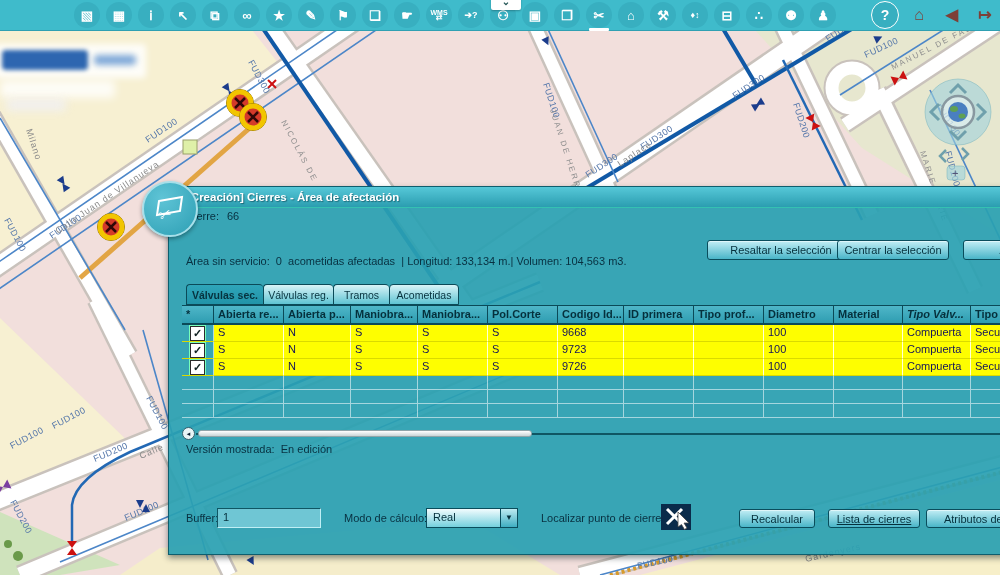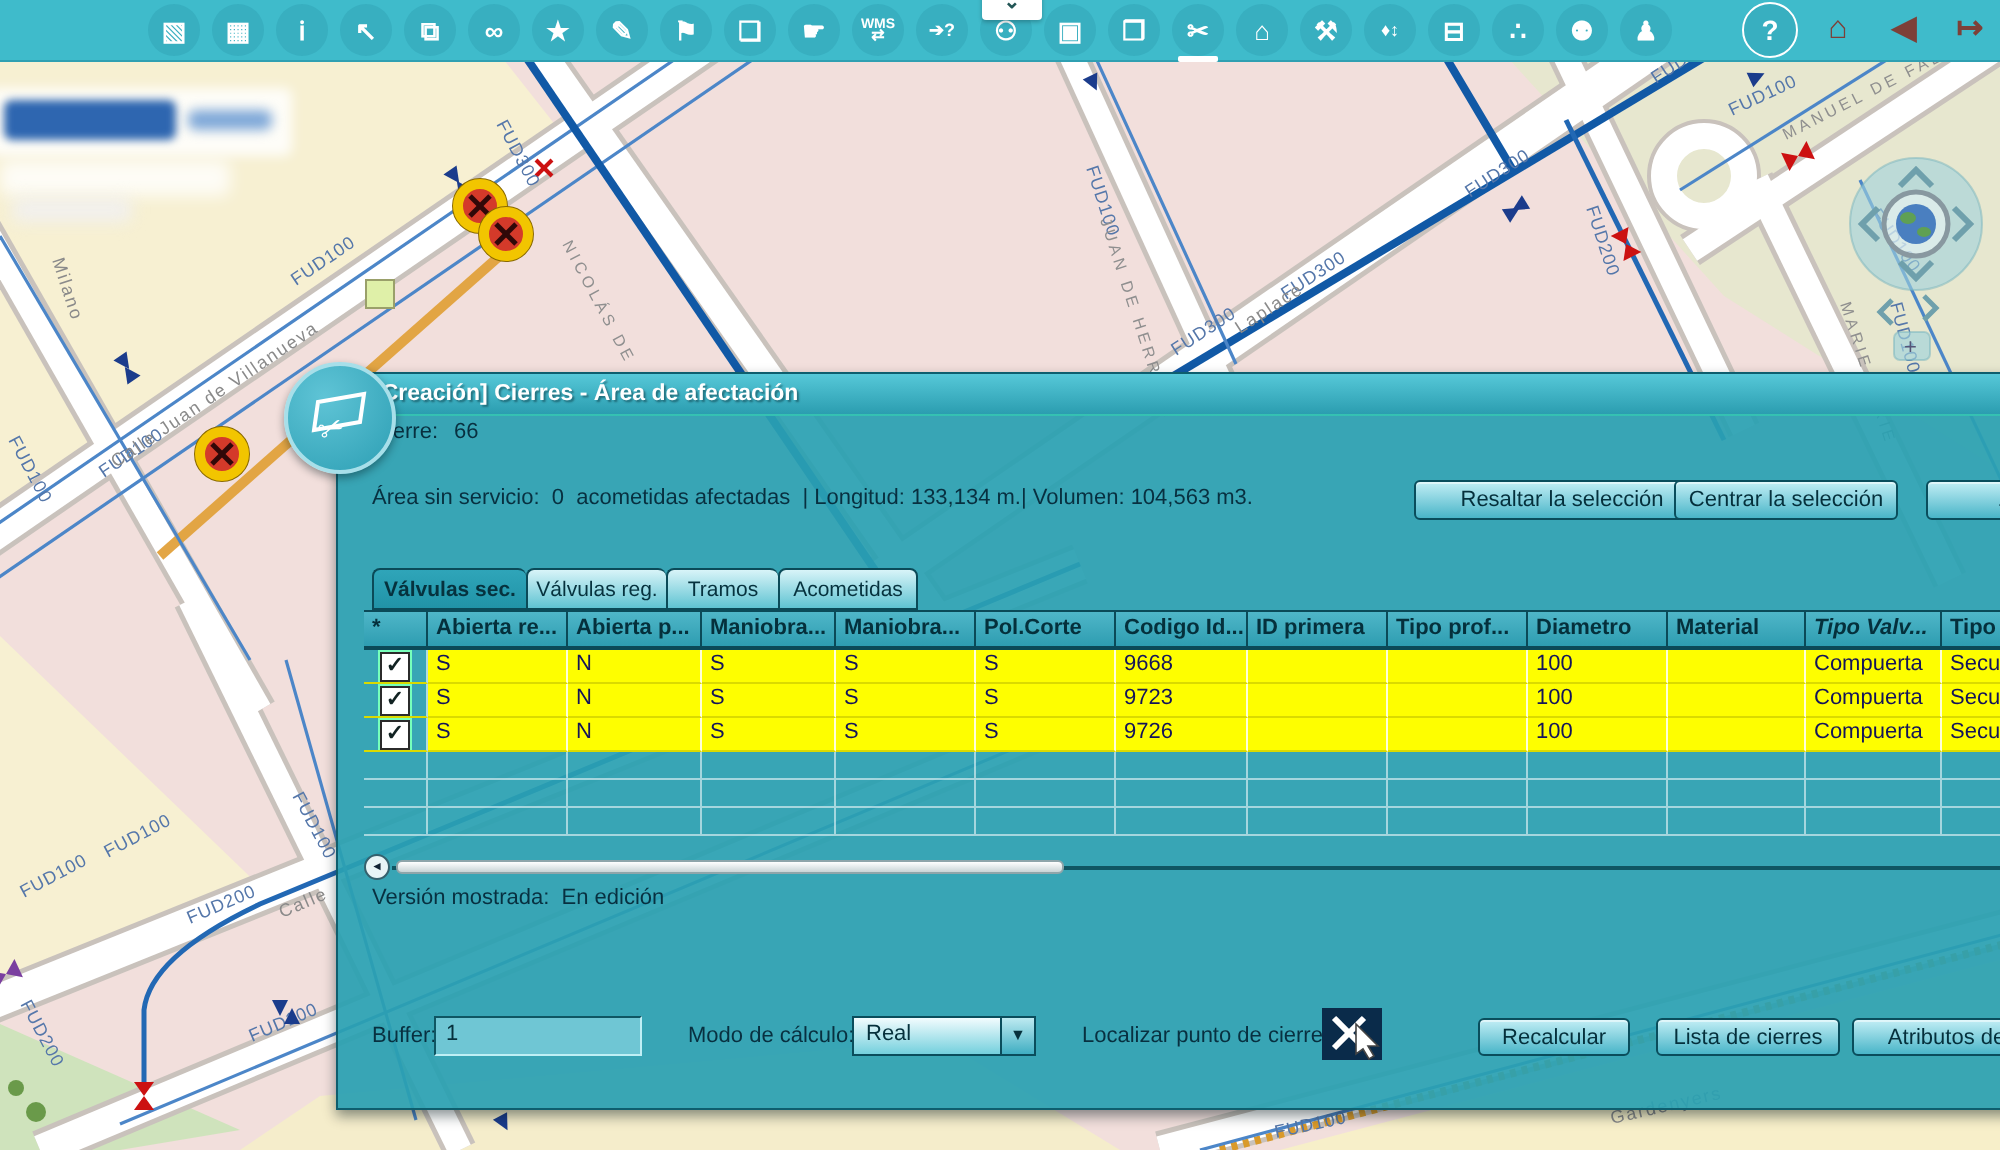--- a/index.html
+++ b/index.html
@@ -357,21 +357,21 @@
     <div class="dlg-icon">
       <svg width="32" height="30" viewBox="0 0 32 30">
         <path d="M5,7 L28,3 L26,17 L3,21 Z" fill="none" stroke="#fff" stroke-width="2"></path>
         <text x="5" y="26" font-size="15" fill="#fff" transform="rotate(-22 10 20)">✂</text>
       </svg>
     </div>
     <div class="dlg-title">[Creación] Cierres - Área de afectación</div>
 
     <span class="lbl" style="left:17px;top:23px;">Cierre:</span>
     <span class="lbl" style="left:58px;top:23px;">66</span>
-    <span class="lbl" style="left:17px;top:56px;">Área sin servicio:  0  acometidas afectadas  | Longitud: 133,134 m.| Volumen: 104,563 m3.</span>
+    <span class="lbl" style="left:17px;top:68px;">Área sin servicio:  0  acometidas afectadas  | Longitud: 133,134 m.| Volumen: 104,563 m3.</span>
 
     <div class="btn" style="left:538px;top:53px;width:148px;">Resaltar la selección</div>
     <div class="btn" style="left:668px;top:53px;width:112px;">Centrar la selección</div>
     <div class="btn" style="left:794px;top:53px;width:110px;">Zoom...</div>
 
     <div class="tabs">
         <div class="tab active" style="width: 77px;">Válvulas sec.</div>
         <div class="tab" style="width: 70px;">Válvulas reg.</div>
         <div class="tab" style="width: 56px;">Tramos</div>
         <div class="tab" style="width: 70px;">Acometidas</div>
@@ -511,16 +511,16 @@
     <div class="locbtn" style="left:492px;top:317px;">
       <svg width="30" height="26" viewBox="0 0 30 26">
         <rect x="0" y="0" width="30" height="26" fill="#0A2B4A"></rect>
         <line x1="6" y1="5" x2="21" y2="20" stroke="#fff" stroke-width="3"></line>
         <line x1="21" y1="5" x2="6" y2="20" stroke="#fff" stroke-width="3"></line>
         <path d="M17,8 L28,19 L23,19 L26,24 L23.5,25.5 L20.5,20.5 L17,23 Z" fill="#fff" stroke="#444" stroke-width="0.8"></path>
       </svg>
     </div>
 
     <div class="btn" style="left:570px;top:322px;width:76px;height:19px;">Recalcular</div>
-    <div class="btn" style="left:659px;top:322px;width:92px;height:19px;">Lista de cierres</div>
+    <div class="btn" style="left:659px;top:322px;width:92px;height:19px;text-decoration:underline;">Lista de cierres</div>
     <div class="btn" style="left:757px;top:322px;width:130px;height:19px;">Atributos del Cierre</div>
   </div>
 </div>
 
 </body></html>

